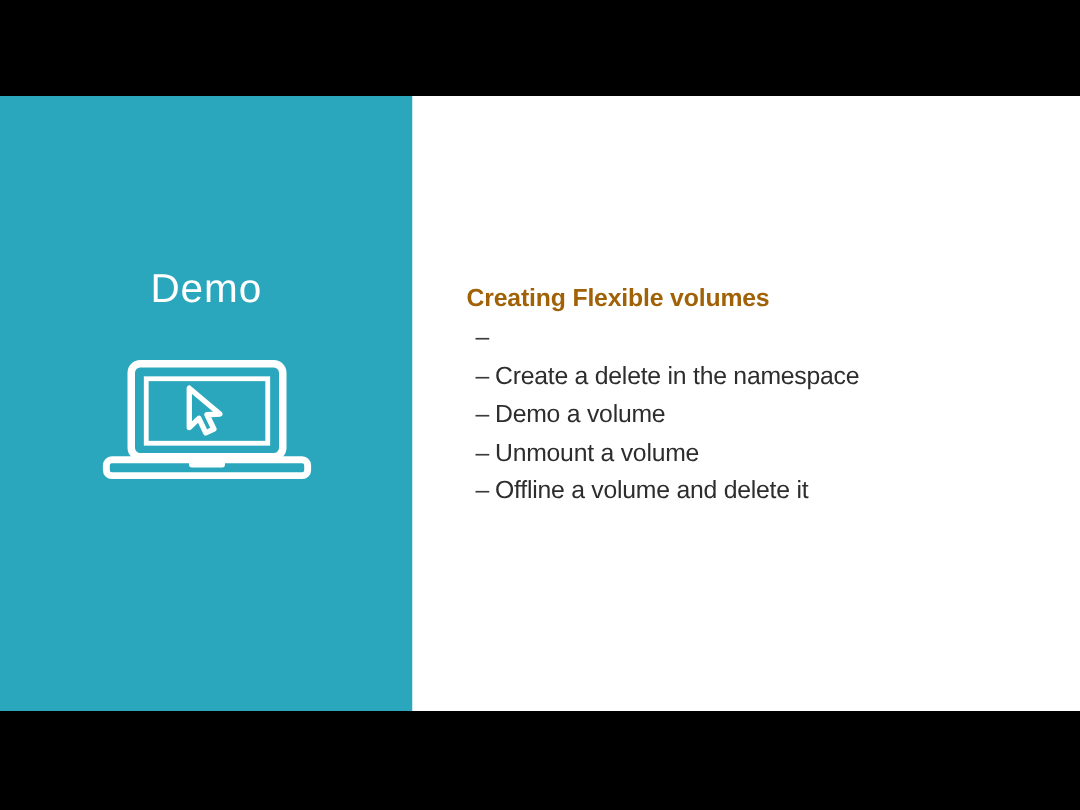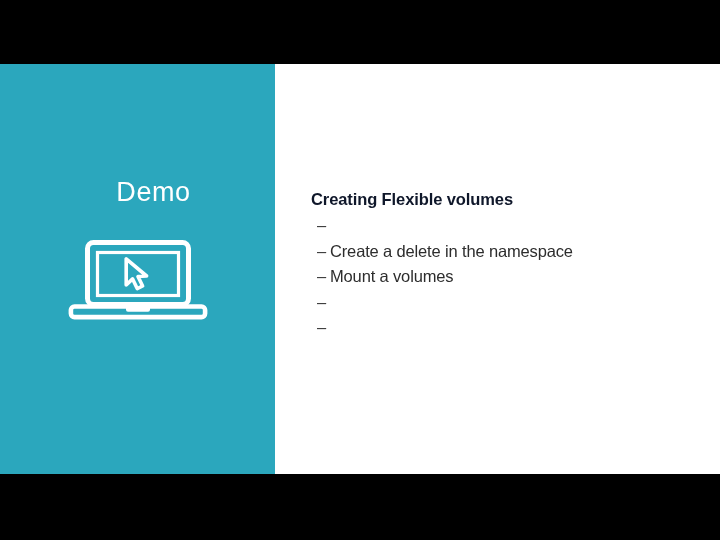--- a/index.html
+++ b/index.html
@@ -47,21 +47,20 @@
     position: absolute;
     left: 0;
     top: 115px;
     width: 275px;
     text-align: center;
     color: #ffffff;
     font-size: 27px;
     font-weight: 300;
     letter-spacing: 0.6px;
     line-height: 1;
-    padding-left: 16px;
   }
 
   #laptop-icon {
     position: absolute;
     left: 68px;
     top: 174px;
     width: 140px;
     height: 86px;
   }
   #laptop-icon svg { display: block; width: 140px; height: 86px; }
@@ -73,21 +72,21 @@
     top: 0;
     width: 445px;
     height: 410px;
     background: #ffffff;
   }
 
   #content-heading {
     position: absolute;
     left: 36px;
     top: 126px;
-    color: #0f172a;
+    color: #a16207;
     font-size: 16.5px;
     font-weight: bold;
     letter-spacing: -0.1px;
     line-height: 1.2;
     white-space: nowrap;
   }
 
   #bullet-list {
     position: absolute;
     left: 42px;
@@ -155,26 +154,28 @@
       <ul id="bullet-list">
         <li>
           <span class="bullet-dash">–</span>
         </li>
         <li>
           <span class="bullet-dash">–</span>
           <span>Create a delete in the namespace</span>
         </li>
         <li>
           <span class="bullet-dash">–</span>
-          <span>Mount a volumes</span>
+          <span>Demo a volume</span>
         </li>
         <li>
           <span class="bullet-dash">–</span>
+          <span>Unmount a volume</span>
         </li>
         <li>
           <span class="bullet-dash">–</span>
+          <span>Offline a volume and delete it</span>
         </li>
       </ul>
 
     </div>
 
   </div>
 </div>
 
 </body></html>

